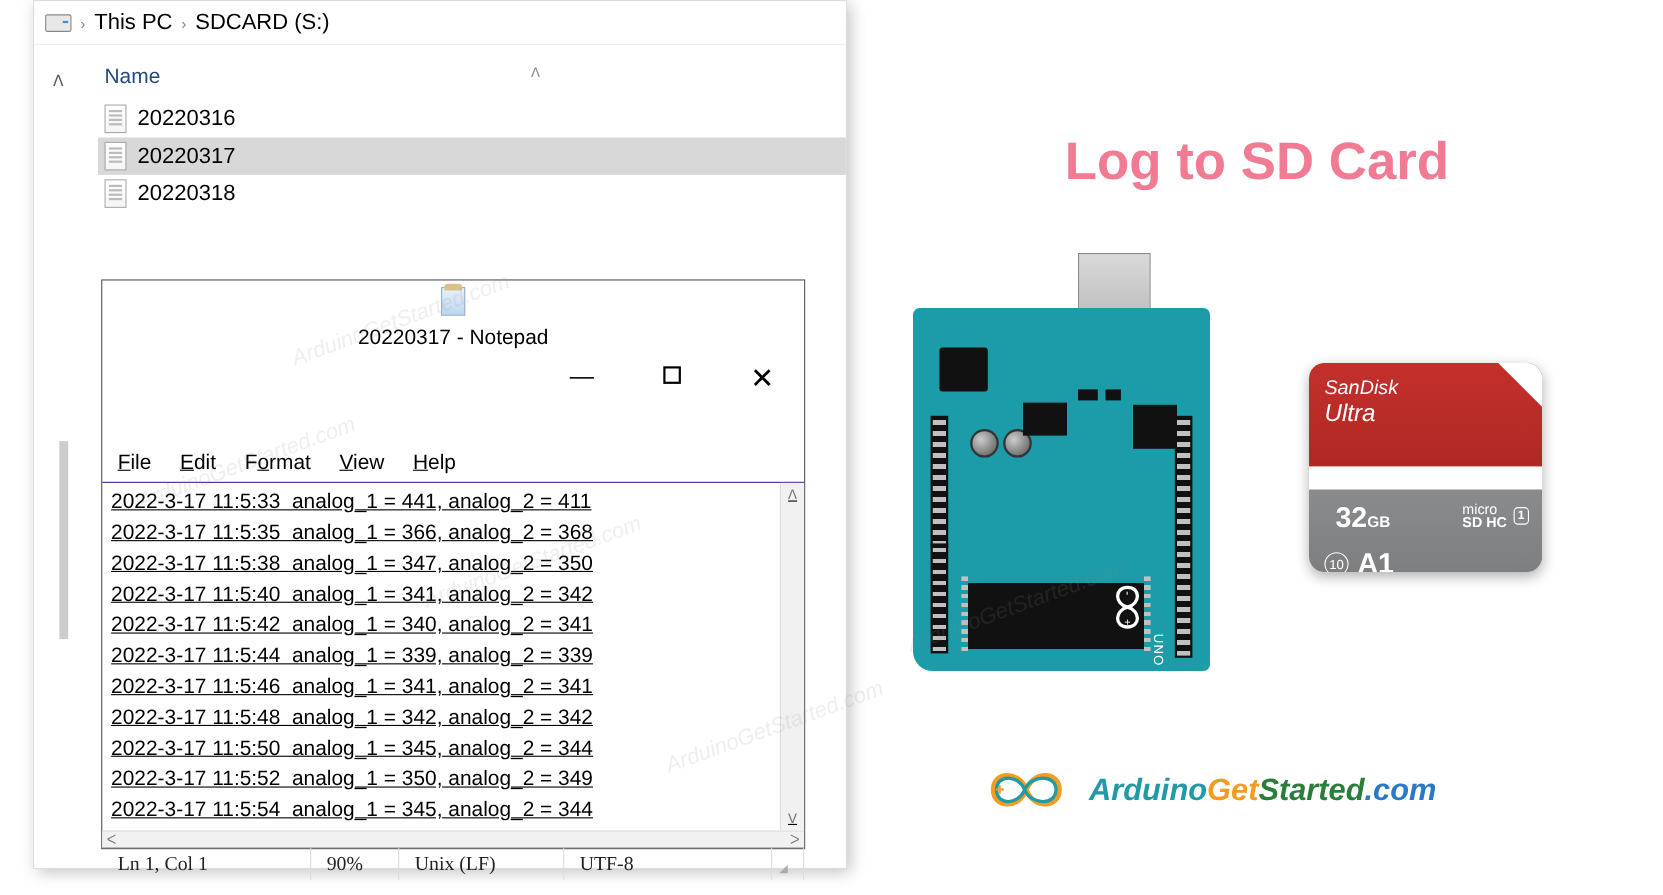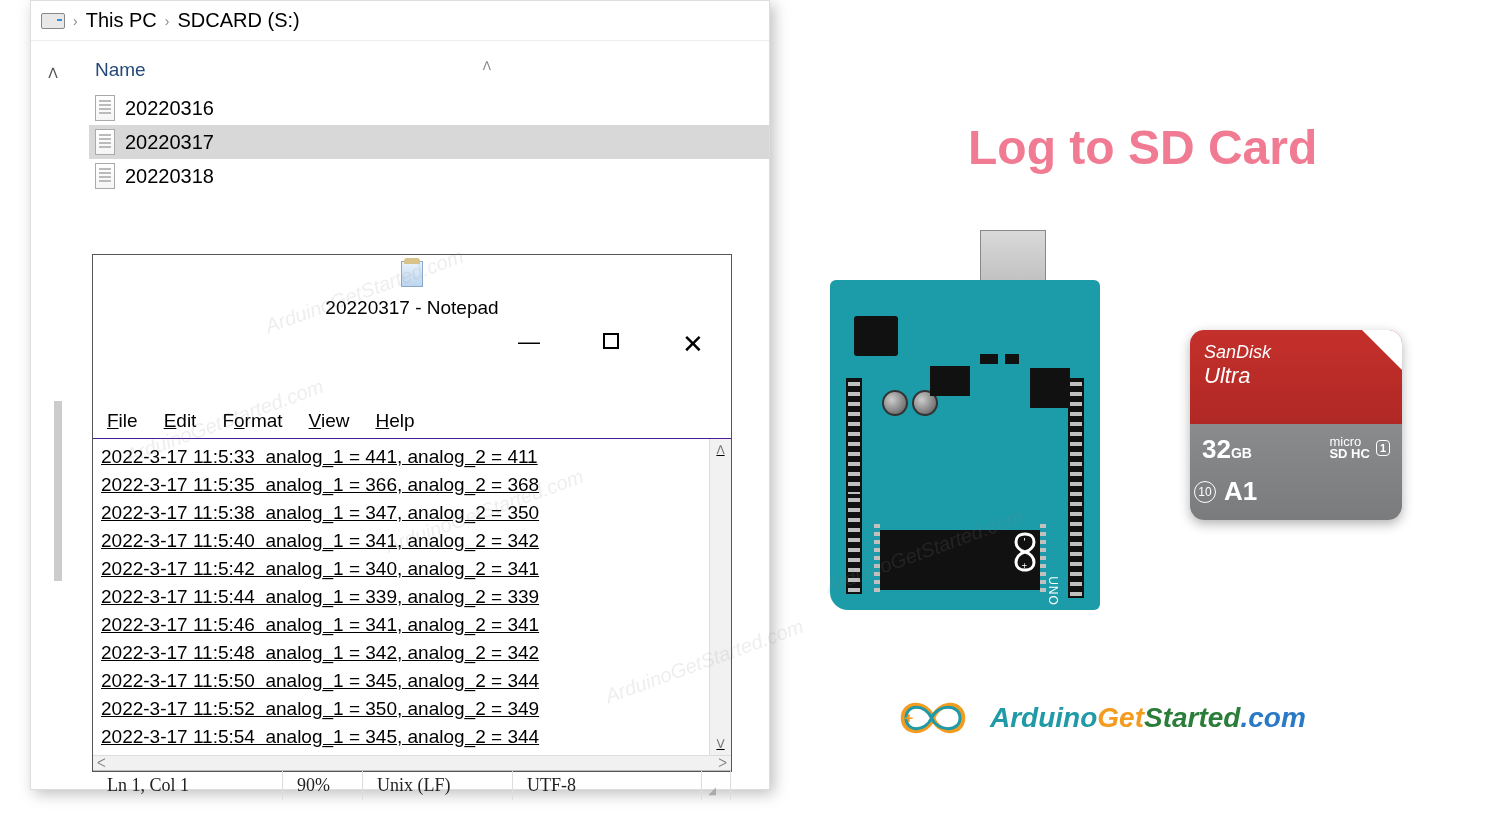--- a/index.html
+++ b/index.html
@@ -233,34 +233,34 @@
   
   .sdcard {
     position: absolute;
     left: 1190px; top: 330px;
     width: 212px; height: 190px;
     border-radius: 14px 14px 14px 14px;
     overflow: hidden;
     box-shadow: 0 4px 12px rgba(0,0,0,0.3);
   }
   .sd-top { height: 94px; background: linear-gradient(#c4302b,#b02825); padding: 12px 14px; color:#fff; }
-  .sd-bot { height: 96px; background: linear-gradient(#8a8b8d,#7a7b7d); padding: 10px 12px; color:#fff; position:relative; }
+  .sd-bot { height: 96px; background: linear-gradient(#8a8b8d,#7a7b7d); padding: 10px 24px; color:#fff; position:relative;margin-top:21px; }
   .sd-brand { font-size: 18px; font-weight:400; font-style:italic; }
   .sd-line { font-size: 22px; font-style:italic; }
   .sd-cap { font-size: 26px; font-weight:700; }
   .sd-cap small { font-size:14px; }
   .sd-notch {
     position:absolute; right:0; top:0;
     width:40px; height:40px; background:#fff;
     clip-path: polygon(100% 0, 100% 100%, 0 0);
   }
   .sd-row1 { position:absolute; top:12px; right:12px; display:flex; gap:6px; align-items:center; }
   .sd-bot .badge { font-size:11px; border:1.5px solid #fff; border-radius:4px; padding:1px 3px; font-weight:600; color:#fff; }
   .sd-micro { font-size:13px; line-height:12px; }
-  .sd-row2 { position:absolute; top:52px; left:4px; display:flex; align-items:center; gap:8px;}
+  .sd-row2 { position:absolute; top:52px; left:14px; display:flex; align-items:center; gap:8px;}
   .sd-c10 { width:22px; height:22px; border:1.6px solid #fff; border-radius:50%; font-size:12px; display:flex; align-items:center; justify-content:center;}
   .sd-a1 { font-size:26px; font-weight:700; }
 
   
   .brand {
     position: absolute; left: 888px; top: 690px;
     display:flex; align-items:center; gap: 12px;
   }
   .brand-logo { width: 90px; height: 56px; position:relative; }
   .brand-logo svg { width:100%; height:100%; }

